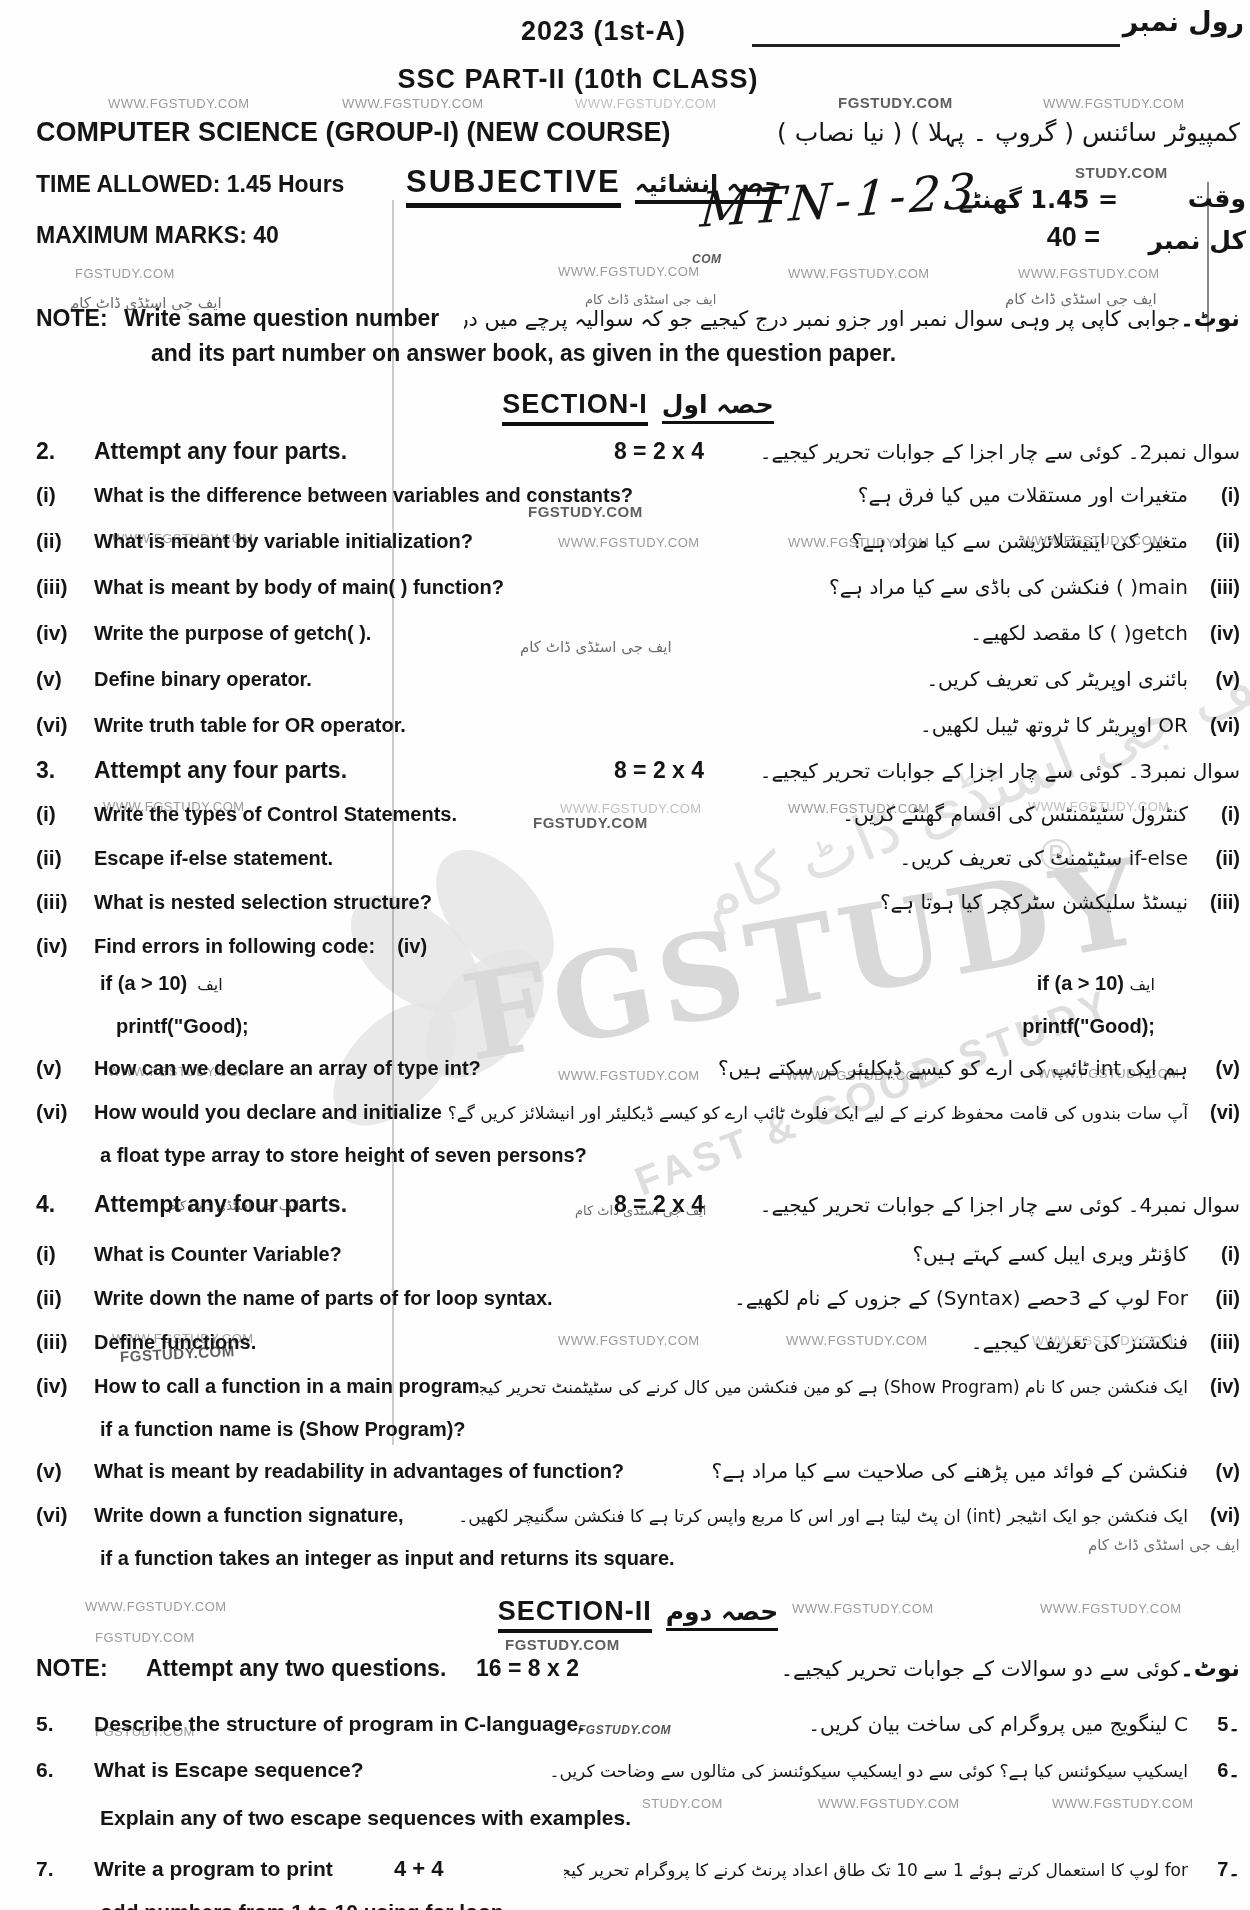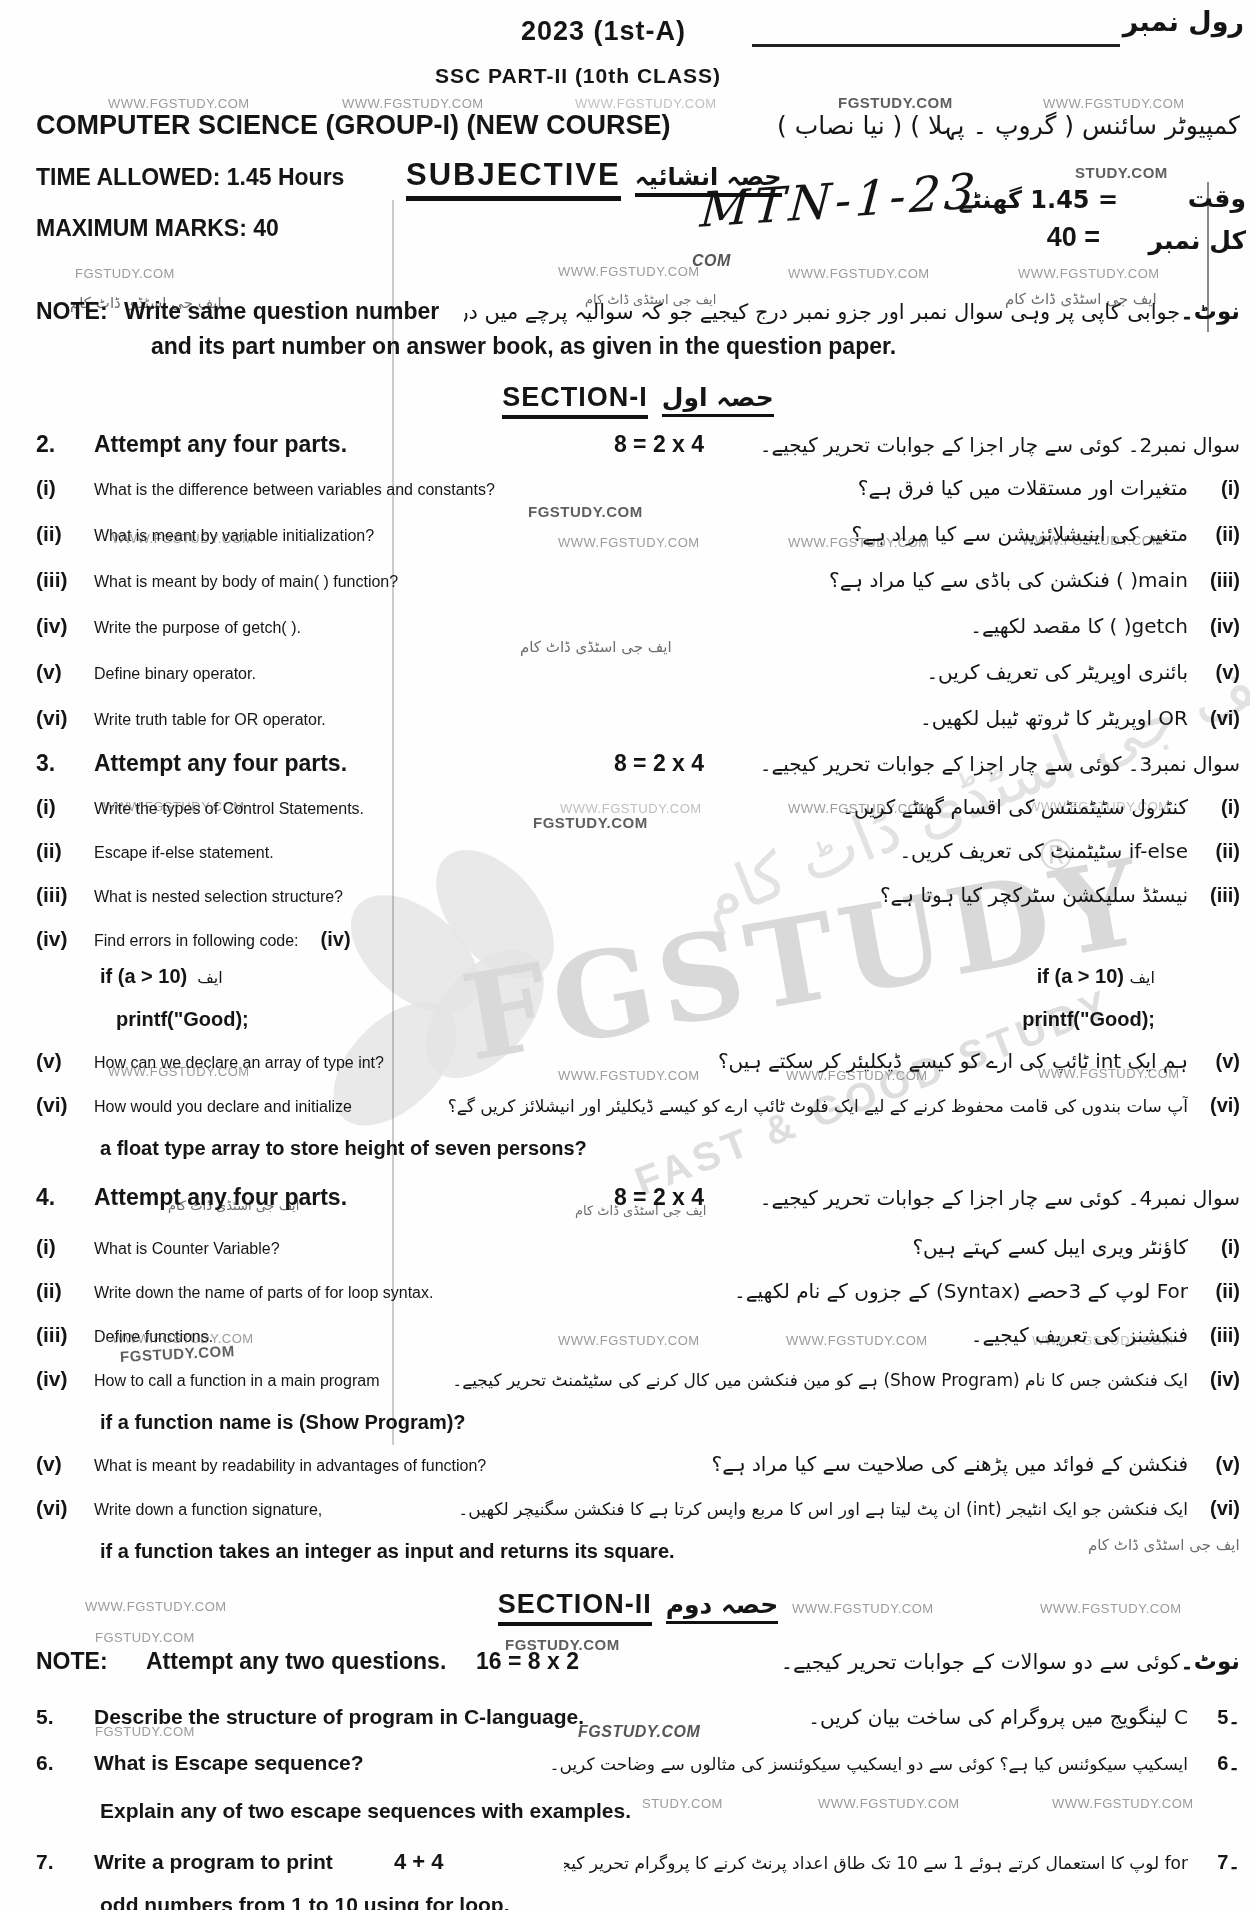--- a/index.html
+++ b/index.html
@@ -3,57 +3,57 @@
 <meta charset="utf-8">
 <style>
   html,body{margin:0;padding:0;background:#d9d9d9;}
   .page{position:relative;width:1250px;height:1910px;margin:0 auto;background:#fefefe;
         overflow:hidden;font-family:"Liberation Sans",sans-serif;color:#151515;}
   .content{position:absolute;left:0;top:0;width:1250px;padding:12px 10px 0 36px;box-sizing:border-box;z-index:2;}
   .row{display:flex;align-items:baseline;}
   .ur{font-family:"DejaVu Sans",sans-serif;direction:rtl;text-align:right;}
   
   .t-year{font-size:27px;font-weight:bold;letter-spacing:1px;}
-  .t-exam{font-size:21px;font-weight:bold;letter-spacing:1px;}
+  .t-exam{font-size:27px;font-weight:bold;letter-spacing:1px;}
   .t-subject{font-size:27px;font-weight:bold;}
   .t-subject-ur{font-size:25px;}
   .t-line{font-size:23px;font-weight:bold;}
   .t-subjective{font-size:31px;font-weight:bold;letter-spacing:2px;border-bottom:5px solid #111;padding-bottom:3px;}
   .t-subj-ur{font-size:24px;font-weight:bold;border-bottom:4px solid #111;padding-bottom:2px;}
   
   .note-label{flex:0 0 88px;font-size:23px;font-weight:bold;}
   .note-en{font-size:23px;font-weight:bold;}
   .note-ur{flex:1;min-width:0;text-align:right;font-size:21px;overflow:hidden;white-space:nowrap;}
   .note-ur-label{flex:0 0 54px;text-align:right;font-size:23px;font-weight:bold;}
   
   .section-wrap{display:flex;justify-content:center;align-items:baseline;gap:14px;}
   .section-title{font-size:27px;font-weight:bold;letter-spacing:1px;border-bottom:4px solid #111;padding-bottom:2px;}
   .section-ur{font-size:25px;font-weight:bold;border-bottom:3px solid #111;padding-bottom:2px;}
   
   .no-en{flex:0 0 58px;font-size:21px;font-weight:bold;}
   .qtitle{flex:0 0 480px;font-size:23px;font-weight:bold;}
   .qmarks{flex:0 0 170px;font-size:23px;font-weight:bold;text-align:center;}
   .qh-ur{flex:1;min-width:0;text-align:right;font-size:20px;overflow:hidden;white-space:nowrap;}
-  .en{flex:0 0 auto;max-width:580px;font-size:16px;font-weight:normal;}
+  .en{flex:0 0 auto;max-width:580px;font-size:20px;font-weight:bold;}
   .ur-t{flex:1 1 0;min-width:0;text-align:right;font-size:20px;overflow:hidden;white-space:nowrap;}
   .ur-sm{font-size:17px;}
   .no-ur{flex:0 0 52px;text-align:right;font-size:20px;font-weight:bold;}
   .cont{margin-left:64px;font-size:20px;font-weight:bold;}
   .code-row{margin-left:64px;display:flex;align-items:baseline;}
   .code-en{font-size:20px;font-weight:bold;}
   .code-tag{font-size:16px;}
   .code-right{margin-left:auto;margin-right:85px;font-size:20px;font-weight:bold;}
   
   .lq-en{flex:0 0 auto;max-width:560px;font-size:21px;font-weight:bold;}
   .lq-marks{flex:0 0 170px;font-size:22px;font-weight:bold;text-align:left;}
   
   .wm{position:absolute;font-size:13px;letter-spacing:.5px;color:#9b9b9b;z-index:1;white-space:nowrap;}
   .wm-f{color:#c0c0c0;}
   .wm-b{font-weight:bold;color:#5f5f5f;font-size:15px;}
-  .wm-bi{font-weight:bold;font-style:italic;color:#565656;font-size:16px;}
+  .wm-bi{font-weight:bold;font-style:italic;color:#565656;font-size:12px;}
   .wm-ur{position:absolute;font-size:15px;color:#6d6d6d;z-index:1;font-family:"DejaVu Sans",sans-serif;direction:rtl;white-space:nowrap;}
   .crease{position:absolute;left:392px;top:200px;width:2px;height:1245px;background:rgba(50,50,50,.25);z-index:1;}
   .vline{position:absolute;left:1207px;top:182px;width:2px;height:150px;background:rgba(40,40,40,.55);z-index:1;}
   
   .roll-ur{position:absolute;right:6px;top:6px;font-size:27px;font-weight:bold;z-index:2;}
   .roll-line{position:absolute;right:130px;top:44px;width:368px;border-bottom:3px solid #222;z-index:2;}
   .time-ur-val{position:absolute;right:132px;top:186px;font-size:24px;font-weight:bold;z-index:2;}
   .time-ur-label{position:absolute;right:4px;top:184px;font-size:25px;font-weight:bold;z-index:2;}
   .total-val{position:absolute;right:150px;top:222px;font-size:27px;font-weight:bold;z-index:2;}
   .total-label{position:absolute;right:4px;top:226px;font-size:25px;font-weight:bold;z-index:2;}

